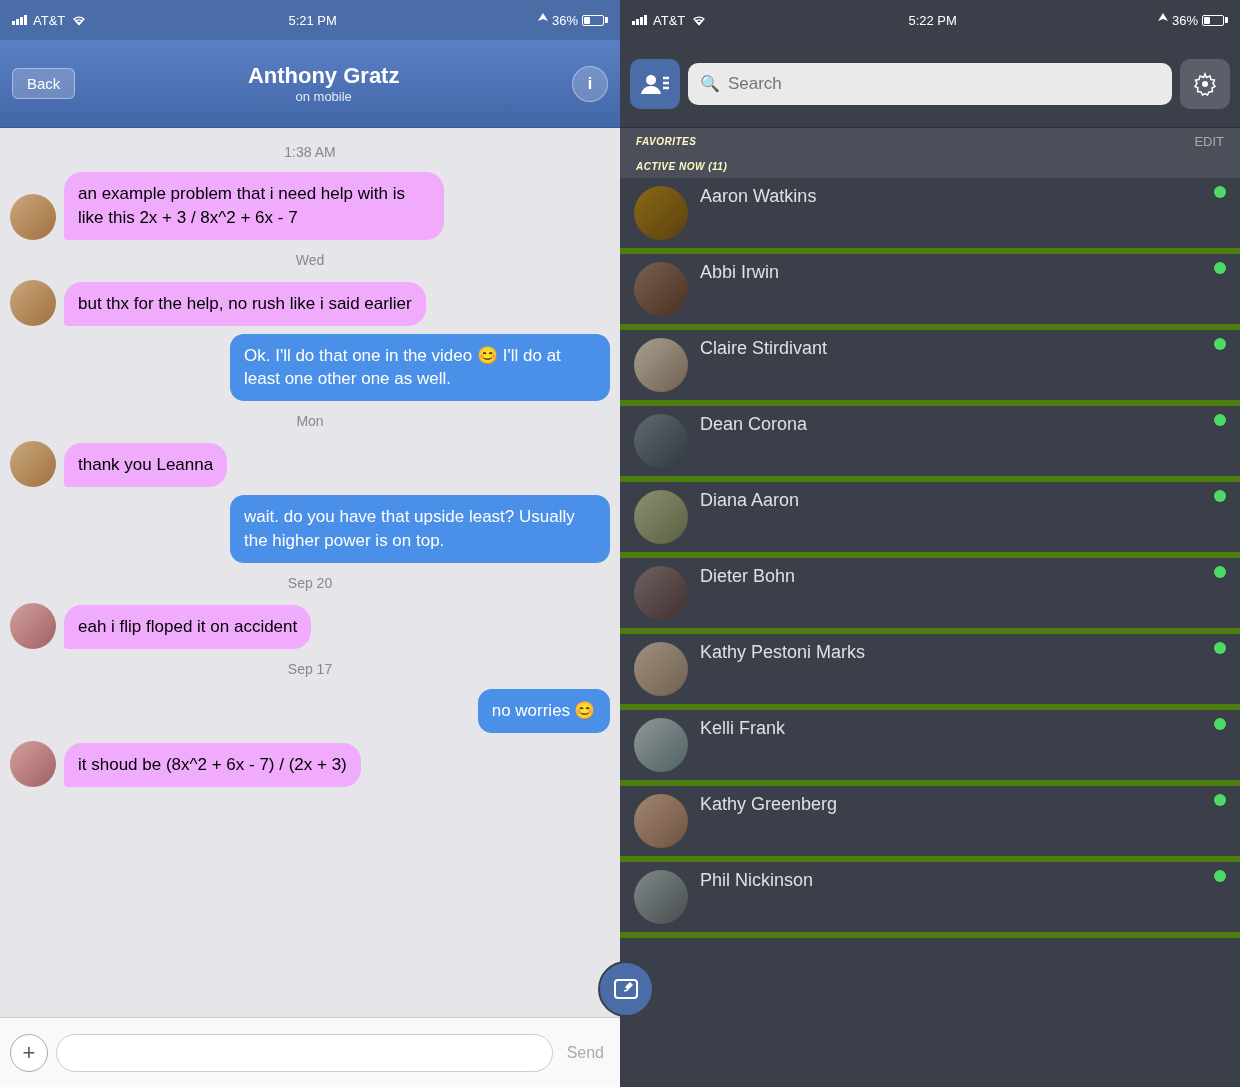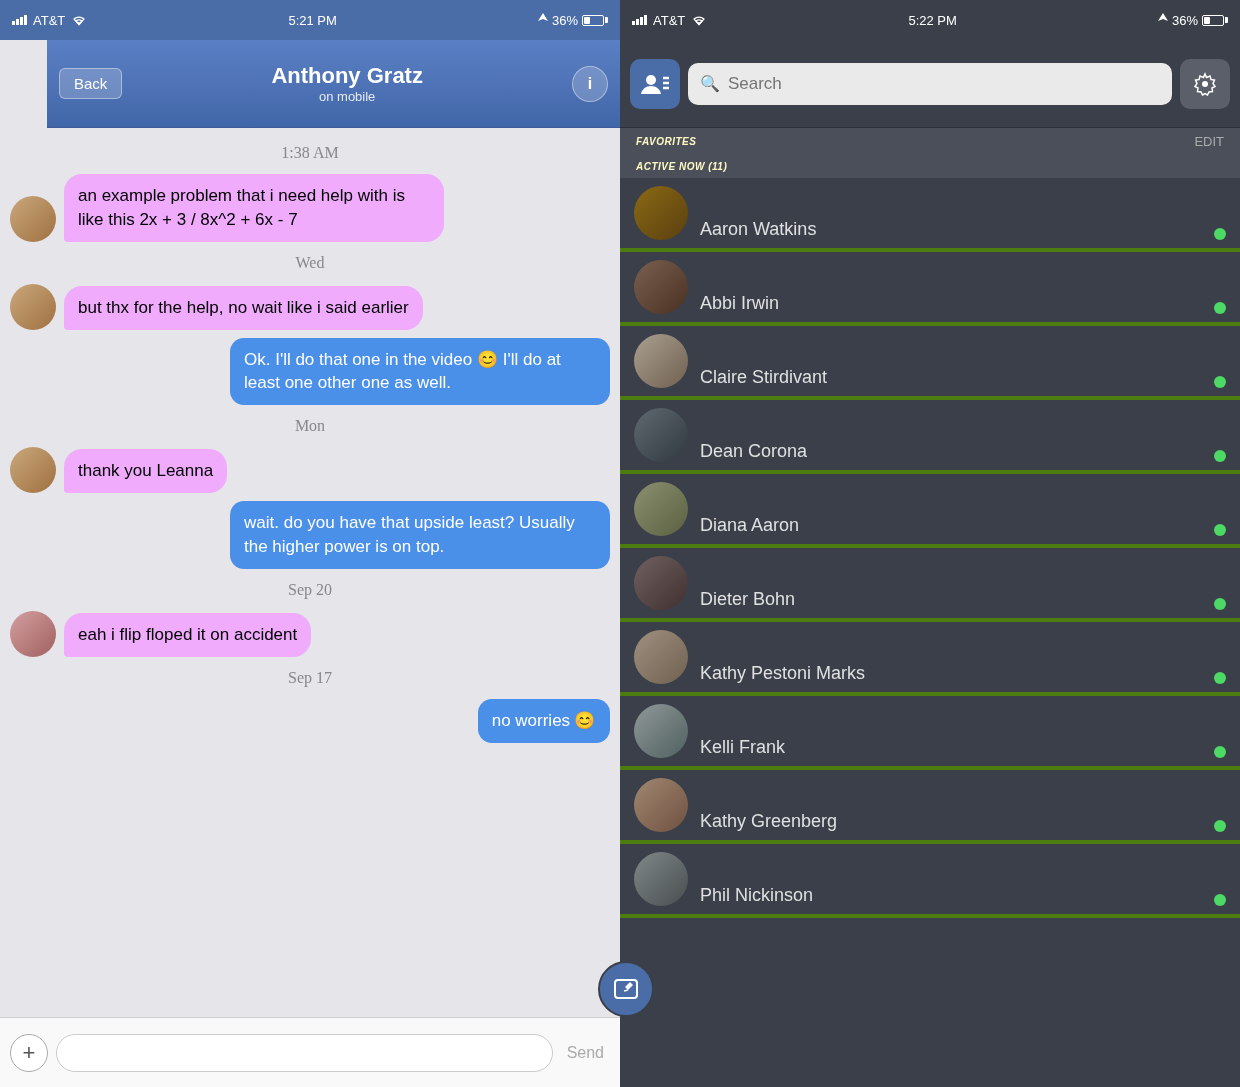--- a/index.html
+++ b/index.html
@@ -32,21 +32,20 @@
 
     
     .nav-bar-left {
       height: 88px;
       background: linear-gradient(to bottom, #5b7fc4, #4267a8);
       display: flex;
       align-items: center;
       justify-content: space-between;
       padding: 0 12px;
       border-bottom: 1px solid #3a5a9a;
-      margin-left: 47px;
     }
     .back-btn {
       background: rgba(255,255,255,0.2);
       border: 1px solid rgba(255,255,255,0.4);
       border-radius: 6px;
       color: white;
       padding: 6px 14px;
       font-size: 15px;
       cursor: pointer;
     }
@@ -114,24 +113,23 @@
     }
     .bubble.sent {
       background: #4a8fe8;
       color: white;
       border-bottom-right-radius: 4px;
       border-radius: 14px;
     }
 
     .timestamp-label {
       text-align: center;
-      font-size: 16px;
+      font-size: 14px;
       color: #888;
       margin: 4px 0;
-      font-family: Liberation Serif, serif;
     }
 
     
     .input-bar {
       height: 70px;
       background: #f9f9f9;
       border-top: 1px solid #ccc;
       display: flex;
       align-items: center;
       padding: 0 10px;
@@ -256,23 +254,23 @@
 
     
     .contacts-list {
       flex: 1;
       overflow-y: auto;
       background: #3a3f4a;
     }
 
     .contact-item {
       display: flex;
-      align-items: flex-end;
+      align-items: flex-start;
       padding: 8px 14px;
-      border-bottom: 4px solid #4d7c0f;
+      border-bottom: 6px solid #4d7c0f;
       cursor: pointer;
       gap: 12px;
     }
 
     .contact-avatar {
       width: 54px; height: 54px;
       border-radius: 50%;
       overflow: hidden;
       flex-shrink: 0;
     }
@@ -381,21 +379,21 @@
         <div class="avatar-img-placeholder"></div>
       </div>
       <div class="bubble received">an example problem that i need help with is like this   2x + 3  /  8x^2 + 6x - 7</div>
     </div>
 
     <div class="timestamp-label">Wed</div>
     <div class="msg-row received">
       <div class="avatar-small">
         <div class="avatar-img-placeholder"></div>
       </div>
-      <div class="bubble received">but thx for the help, no wait like i said earlier</div>
+      <div class="bubble received">but thx for the help, no rush like i said earlier</div>
     </div>
 
     <div class="msg-row sent">
       <div class="bubble sent">Ok. I'll do that one in the video 😊 I'll do at least one other one as well.</div>
     </div>
 
     <div class="timestamp-label">Mon</div>
     <div class="msg-row received">
       <div class="avatar-small">
         <div class="avatar-img-placeholder"></div>
@@ -413,20 +411,26 @@
         <div class="avatar-img-placeholder p2"></div>
       </div>
       <div class="bubble received">eah i flip floped it on accident</div>
     </div>
 
     <div class="timestamp-label">Sep 17</div>
     <div class="msg-row sent">
       <div class="bubble sent">no worries 😊</div>
     </div>
 
+    <div class="msg-row received">
+      <div class="avatar-small">
+        <div class="avatar-img-placeholder p2"></div>
+      </div>
+      <div class="bubble received">it shoud be (8x^2 + 6x - 7)  /  (2x + 3)</div>
+    </div>
   </div>
 
   <div class="input-bar">
     <div class="plus-btn">+</div>
     <input class="msg-input" type="text" placeholder="" style="">
     <span class="send-btn">Send</span>
   </div>
 </div>
 
 <div class="right-panel">

